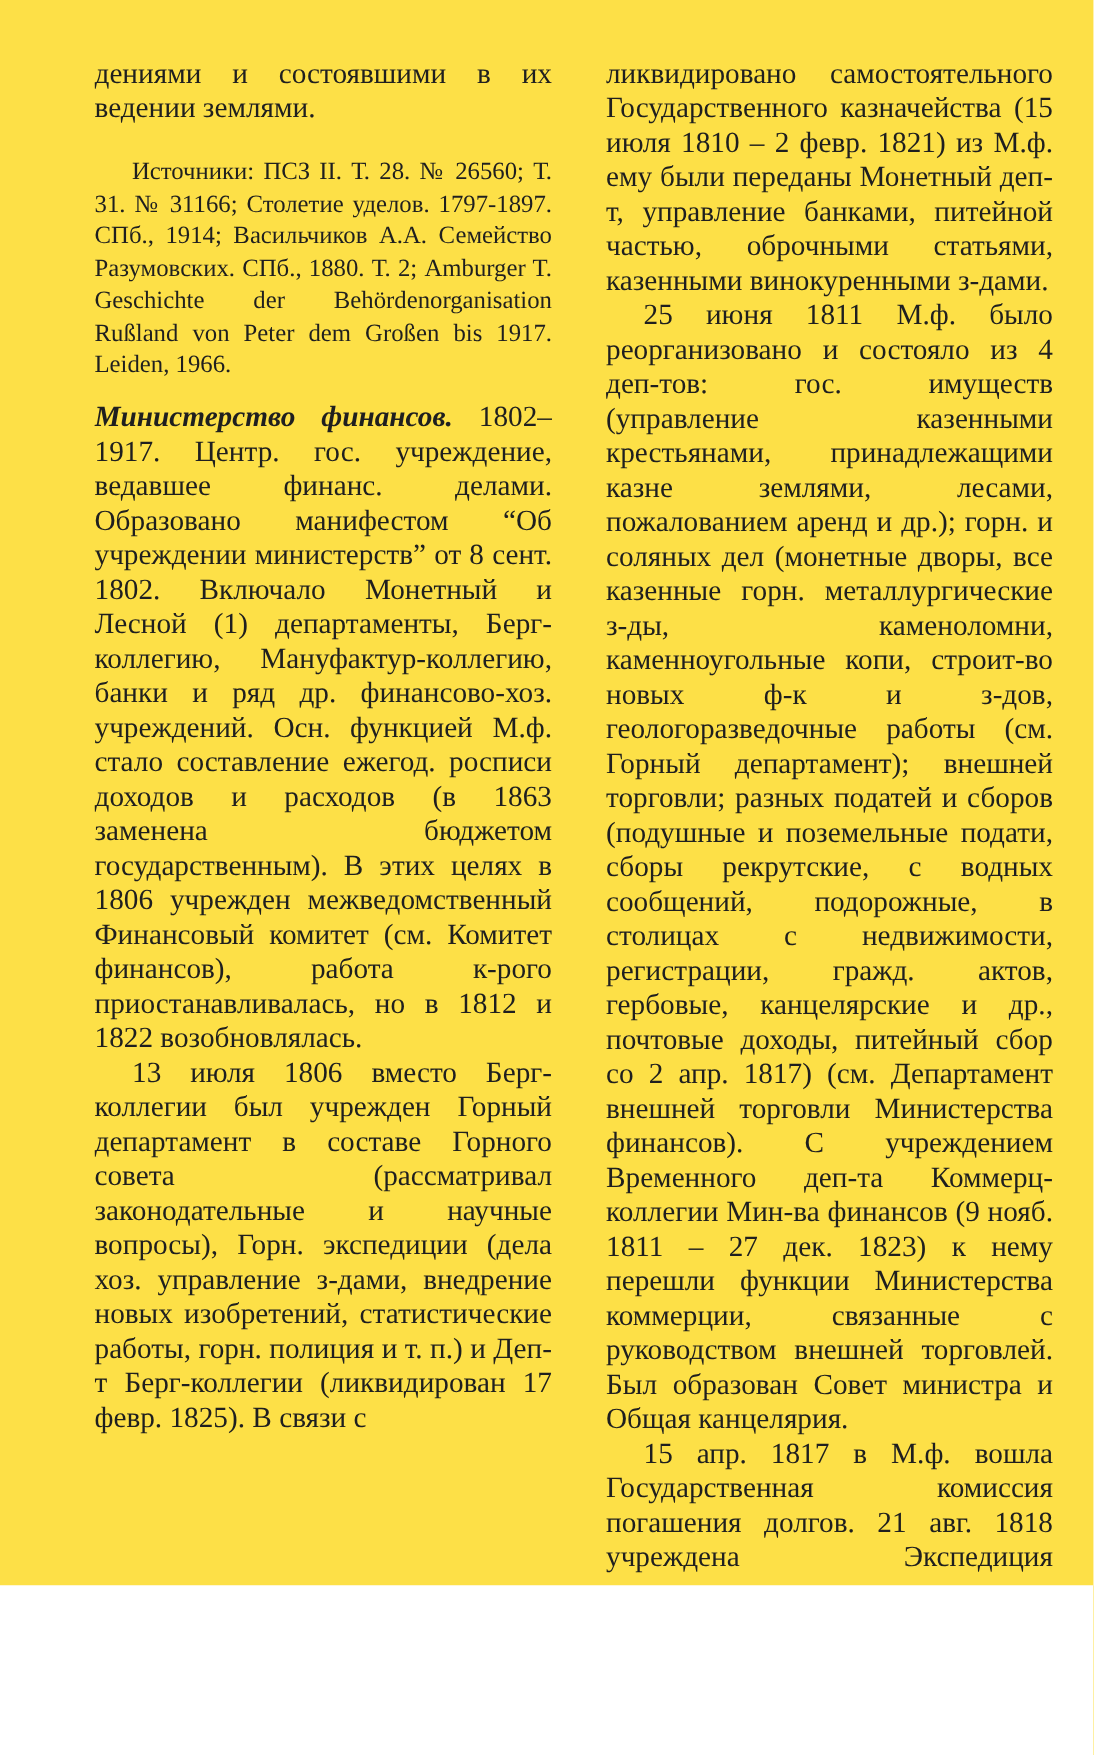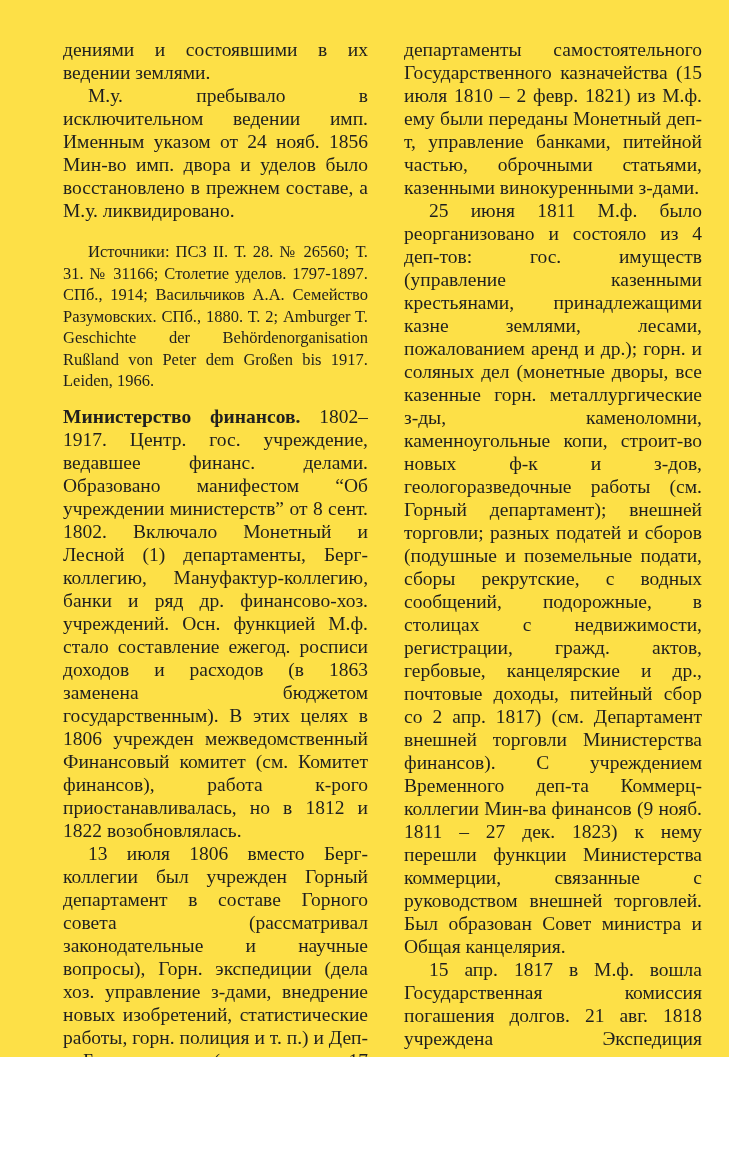--- a/index.html
+++ b/index.html
@@ -47,44 +47,43 @@
     margin-top: 19px;
   }
   .para.author {
     font-size: 18px;
     line-height: 21px;
     text-align: right;
     margin-top: 9px;
     padding-right: 4px;
   }
   .it { }
-  .bd { font-weight: bold; }
+  .bd { font-weight: bold; font-style: italic; }
   .page-number {
     position: absolute;
     top: 1092px;
     left: 63px;
     right: 27px;
     text-align: center;
     font-size: 19px;
     line-height: 22px;
     color: #2a2a2a;
   }
 </style>
 </head>
 <body>
 
 <div class="page">
   <div class="content">
     <div class="col col-left">
         <p class="para flush"><span>дениями и состоявшими в их ведении землями.</span></p>
-        <p class="para indent"><span>М.у. пребывало в исключительном ведении имп. Именным указом от 24 нояб. 1856 Мин-во имп. двора и уделов было восстановлено в прежнем составе, а М.у. ликвидировано.</span></p>
         <p class="para source"><span class="it">Источники</span><span>: ПСЗ II. Т. 28. № 26560; Т. 31. № 31166; Столетие уделов. 1797-1897. СПб., 1914; </span><span class="it">Васильчиков А.А.</span><span> Семейство Разумовских. СПб., 1880. Т. 2; </span><span class="it">Amburger T.</span><span> Geschichte der Behördenorganisation Rußland von Peter dem Großen bis 1917. Leiden, 1966.</span></p>
         <p class="para entry"><span class="bd">Министерство финансов.</span><span> 1802–1917. Центр. гос. учреждение, ведавшее финанс. делами. Образовано манифестом “Об учреждении министерств” от 8 сент. 1802. Включало Монетный и </span><span class="it">Лесной (1) департаменты, Берг-коллегию, Мануфактур-коллегию</span><span>, банки и ряд др. финансово-хоз. учреждений. Осн. функцией М.ф. стало составление ежегод. росписи доходов и расходов (в 1863 заменена бюджетом государственным). В этих целях в 1806 учрежден межведомственный Финансовый комитет (см. </span><span class="it">Комитет финансов</span><span>), работа к-рого приостанавливалась, но в 1812 и 1822 возобновлялась.</span></p>
         <p class="para indent"><span>13 июля 1806 вместо Берг-коллегии был учрежден </span><span class="it">Горный департамент</span><span> в составе </span><span class="it">Горного совета</span><span> (рассматривал законодательные и научные вопросы), Горн. экспедиции (дела хоз. управление з-дами, внедрение новых изобретений, статистические работы, горн. полиция и т. п.) и Деп-т Берг-коллегии (ликвидирован 17 февр. 1825). В связи с</span></p>
       </div>
     <div class="col col-right">
-        <p class="para flush"><span>департаменты самостоятельного </span><span class="it">Государственного казначейства</span><span> (15 июля 1810 – 2 февр. 1821) из М.ф. ему были переданы Монетный деп-т, управление банками, питейной частью, оброчными статьями, казенными винокуренными з-дами.</span></p>
+        <p class="para flush"><span>ликвидировано самостоятельного </span><span class="it">Государственного казначейства</span><span> (15 июля 1810 – 2 февр. 1821) из М.ф. ему были переданы Монетный деп-т, управление банками, питейной частью, оброчными статьями, казенными винокуренными з-дами.</span></p>
         <p class="para indent"><span>25 июня 1811 М.ф. было реорганизовано и состояло из 4 деп-тов: гос. имуществ (управление казенными крестьянами, принадлежащими казне землями, лесами, пожалованием аренд и др.); горн. и соляных дел (монетные дворы, все казенные горн. металлургические з-ды, каменоломни, каменноугольные копи, строит-во новых ф-к и з-дов, геологоразведочные работы (см. </span><span class="it">Горный департамент</span><span>); внешней торговли; разных податей и сборов (подушные и поземельные подати, сборы рекрутские, с водных сообщений, подорожные, в столицах с недвижимости, регистрации, гражд. актов, гербовые, канцелярские и др., почтовые доходы, питейный сбор со 2 апр. 1817) (см. </span><span class="it">Департамент внешней торговли Министерства финансов</span><span>). С учреждением Временного деп-та Коммерц-коллегии Мин-ва финансов (9 нояб. 1811 – 27 дек. 1823) к нему перешли функции Министерства коммерции, связанные с руководством внешней торговлей. Был образован Совет министра и Общая канцелярия.</span></p>
         <p class="para indent"><span>15 апр. 1817 в М.ф. вошла </span><span class="it">Государственная комиссия погашения долгов</span><span>. 21 авг. 1818 учреждена </span><span class="it">Экспедиция заготовления государственных бумаг</span><span>.</span></p>
       </div>
   </div>
   <div class="page-number">106</div>
 </div>
 
 </body></html>

